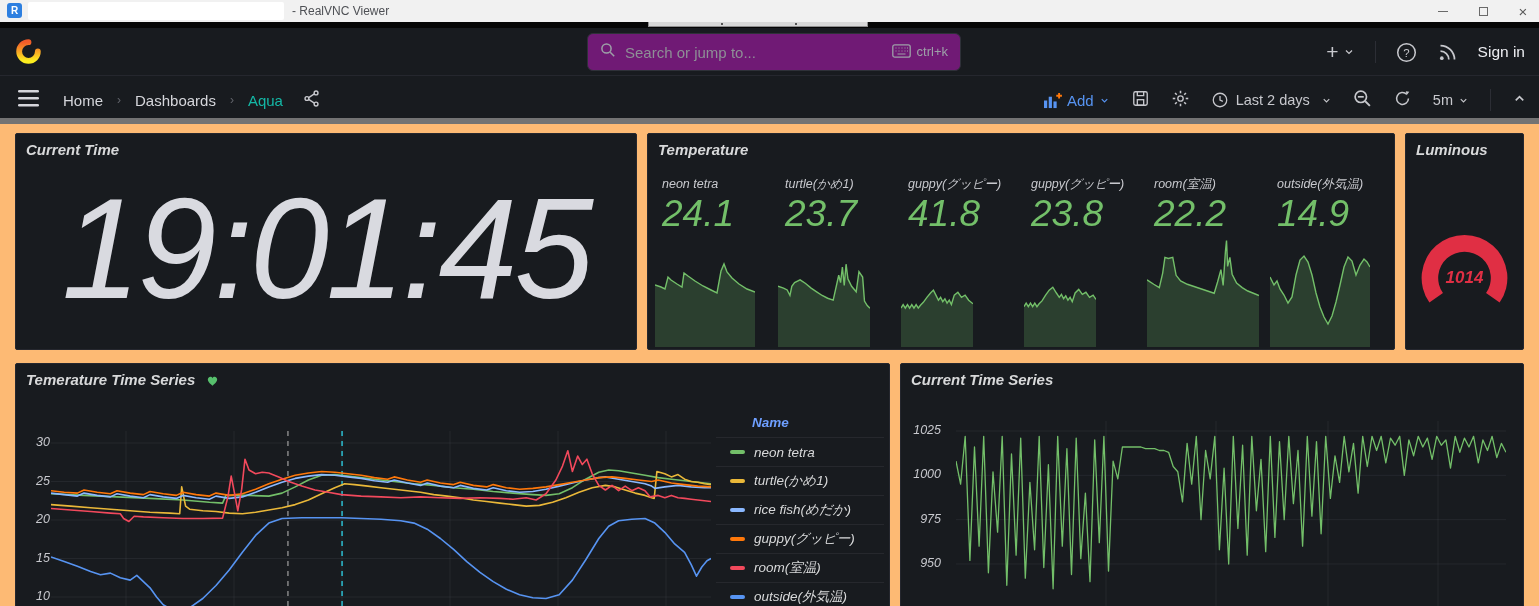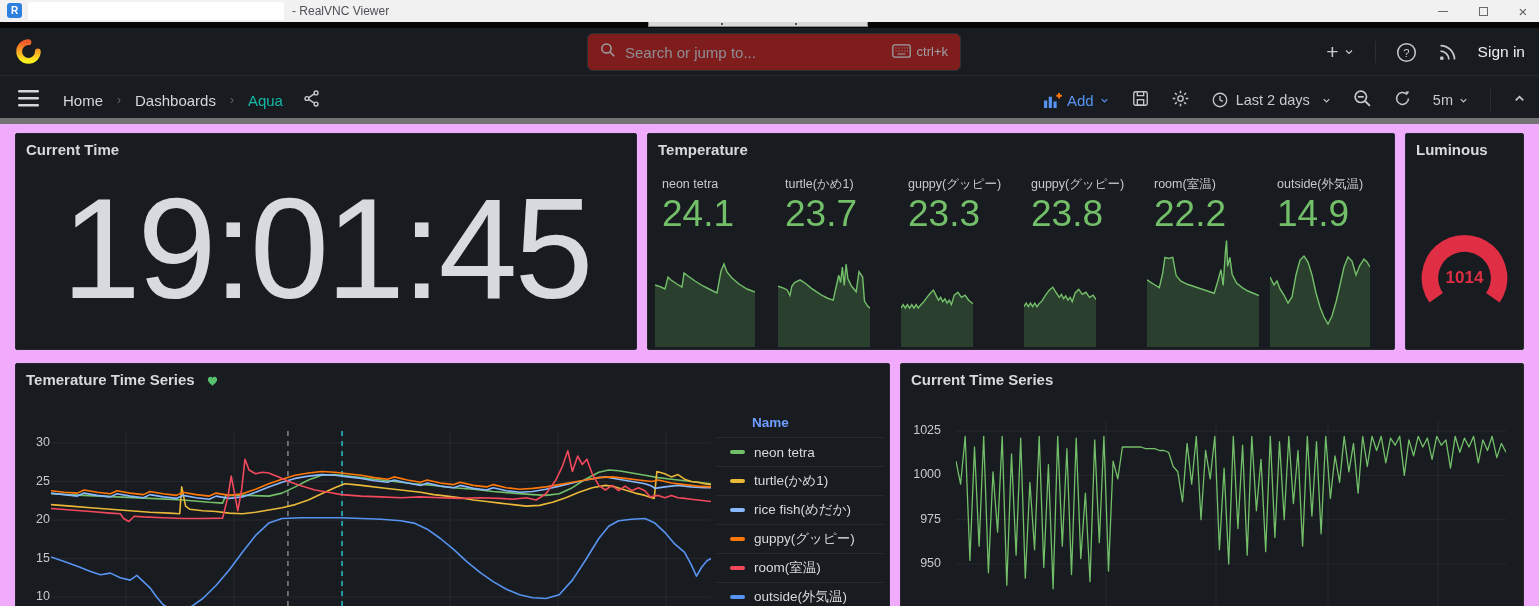--- a/index.html
+++ b/index.html
@@ -27,21 +27,21 @@
   .vnc-strip { position:relative; width:100%; height:6px; background:#060606; }
   .vnc-tab { position:absolute; left:648px; top:0; width:220px; height:5px;
     background:#D8D8D8; border:1px solid #8F8F8F; border-top:none; }
   .vnc-tab i { position:absolute; top:1px; width:2px; height:2px; background:#555; }
 
   
   .gf-nav { position:relative; width:100%; height:48px; background:#181B1F;
     border-bottom:1px solid #25272E; }
   .gf-logo { position:absolute; left:15px; top:10px; }
   .searchbox { position:absolute; left:587px; top:5px; width:374px; height:38px;
-    background:#7f1d1d; border:1px solid #2E3138; border-radius:6px;
+    background:#701a75; border:1px solid #2E3138; border-radius:6px;
     display:flex; align-items:center; padding:0 12px; gap:9px; cursor:text; }
   .searchbox .ph { color:#8E8F96; font-size:15px; flex:1; }
   .kbd-hint { display:flex; align-items:flex-start; gap:6px; color:#9DA0A8; font-size:13px; }
   .nav-right { position:absolute; right:14px; top:0; height:48px; display:flex;
     align-items:center; gap:20px; }
   .nav-item { display:flex; align-items:center; gap:4px; color:#C7C8CD; }
   .v-div { width:1px; height:22px; background:#2C2E35; }
   .signin { color:#EDEEF2; font-size:15.5px; font-weight:400; }
   .plus-glyph { font-size:21px; color:#C7C8CD; line-height:1; margin-top:-2px; }
 
@@ -54,21 +54,21 @@
   .crumb.current { color:#14b8a6; }
   .crumb-sep { color:#61646B; font-size:12px; margin:0 2px; }
   .tb-right { position:absolute; right:12px; top:0; height:48px; display:flex;
     align-items:center; gap:21px; }
   .add-block { display:flex; align-items:center; gap:5px; }
   .add-label { color:#5794F2; font-size:15px; font-weight:500; }
   .range-block { display:flex; align-items:center; gap:7px; color:#C7C8CD; font-size:14.5px; }
   .interval-label { color:#C7C8CD; font-size:14.5px; }
 
   
-  .canvas { position:relative; width:100%; height:482px; background:#f0abfc; overflow:hidden; }
+  .canvas { position:relative; width:100%; height:482px; background:#fdba74; overflow:hidden;font-style:italic; }
   .panel { position:absolute; background:#181B1F; border:1px solid #25272E; border-radius:2px; }
   .panel-title { position:absolute; left:10px; top:7px; font-size:15px; font-weight:600;
     color:#D8D9DA; display:flex; align-items:center; gap:10px; cursor:pointer; }
 
   #p-clock   { left:15px;   top:9px;   width:622px; height:217px; }
   #p-temp    { left:647px;  top:9px;   width:748px; height:217px; }
   #p-gauge   { left:1405px; top:9px;   width:119px; height:217px; }
   #p-tempts  { left:15px;   top:239px; width:875px; height:260px; }
   #p-lumts   { left:900px;  top:239px; width:624px; height:260px; }
 
@@ -305,21 +305,21 @@
         <div class="stat">
           <div class="stat-label">turtle(かめ1)</div>
           <div class="stat-value">23.7</div>
           <svg class="spark" height="92" viewBox="0 0 100 100" preserveAspectRatio="none">
             <polygon points="0,34 6,36 10,38 13,44 15,34 18,30 24,27 30,31 36,36 42,40 48,44 54,47 60,49 66,22 68,30 70,13 72,33 74,10 76,26 80,34 85,40 88,18 92,24 94,50 97,55 100,58 100,100 0,100" fill="rgba(115,191,105,0.22)"></polygon>
             <polyline points="0,34 6,36 10,38 13,44 15,34 18,30 24,27 30,31 36,36 42,40 48,44 54,47 60,49 66,22 68,30 70,13 72,33 74,10 76,26 80,34 85,40 88,18 92,24 94,50 97,55 100,58" fill="none" stroke="#73BF69" stroke-width="1.4" vector-effect="non-scaling-stroke" style="vector-effect: non-scaling-stroke;"></polyline>
           </svg>
         </div>
         <div class="stat">
           <div class="stat-label">guppy(グッピー)</div>
-          <div class="stat-value">23.3</div>
+          <div class="stat-value">41.8</div>
           <svg class="spark" height="72" viewBox="0 0 100 100" preserveAspectRatio="none">
             <polygon points="0,46 3,41 6,46 9,41 12,46 15,41 18,46 21,41 24,46 27,42 31,38 36,31 41,25 45,21 49,29 52,35 55,31 58,37 61,33 64,39 67,35 70,41 74,28 79,24 84,31 89,28 94,35 100,40 100,100 0,100" fill="rgba(115,191,105,0.22)"></polygon>
             <polyline points="0,46 3,41 6,46 9,41 12,46 15,41 18,46 21,41 24,46 27,42 31,38 36,31 41,25 45,21 49,29 52,35 55,31 58,37 61,33 64,39 67,35 70,41 74,28 79,24 84,31 89,28 94,35 100,40" fill="none" stroke="#73BF69" stroke-width="1.4" vector-effect="non-scaling-stroke" style="vector-effect: non-scaling-stroke;"></polyline>
           </svg>
         </div>
         <div class="stat">
           <div class="stat-label">guppy(グッピー)</div>
           <div class="stat-value">23.8</div>
           <svg class="spark" height="72" viewBox="0 0 100 100" preserveAspectRatio="none">
             <polygon points="0,44 3,39 6,44 9,39 12,44 15,39 18,44 21,40 25,36 30,28 35,21 40,17 45,25 49,31 52,27 55,33 58,29 61,35 64,31 67,37 71,25 76,20 81,27 86,24 91,31 96,28 100,34 100,100 0,100" fill="rgba(115,191,105,0.22)"></polygon>

